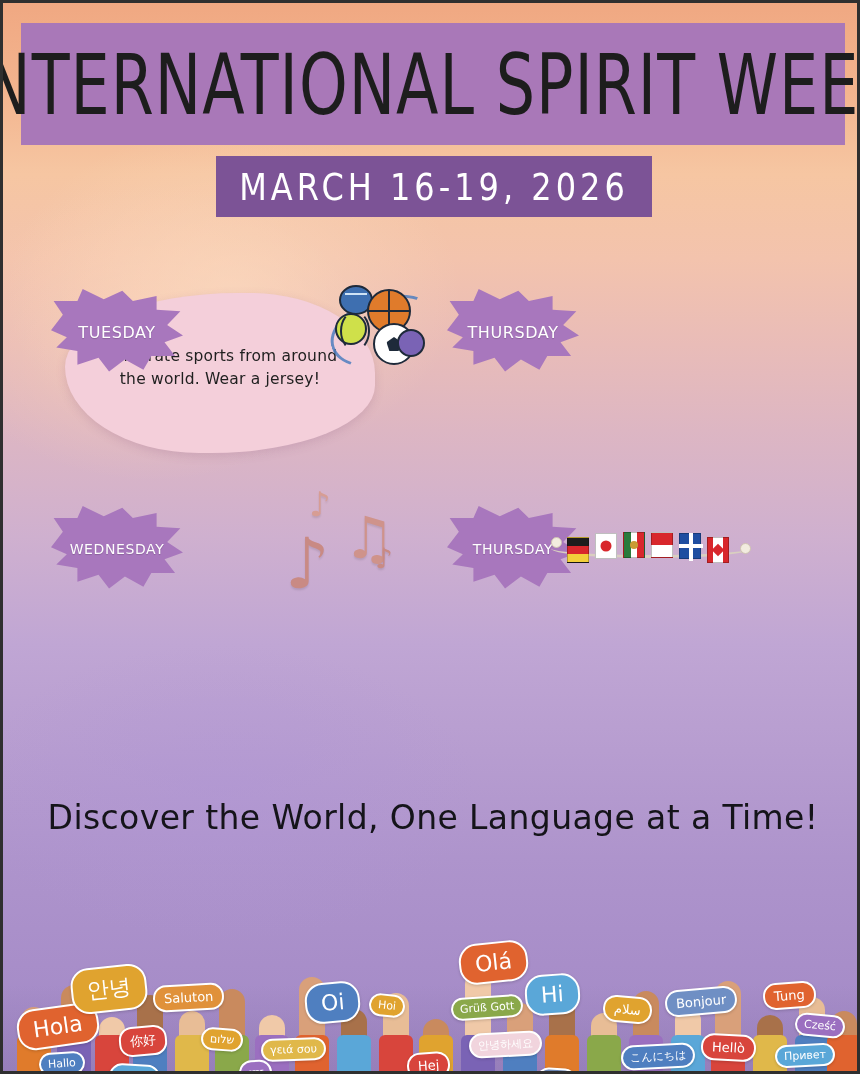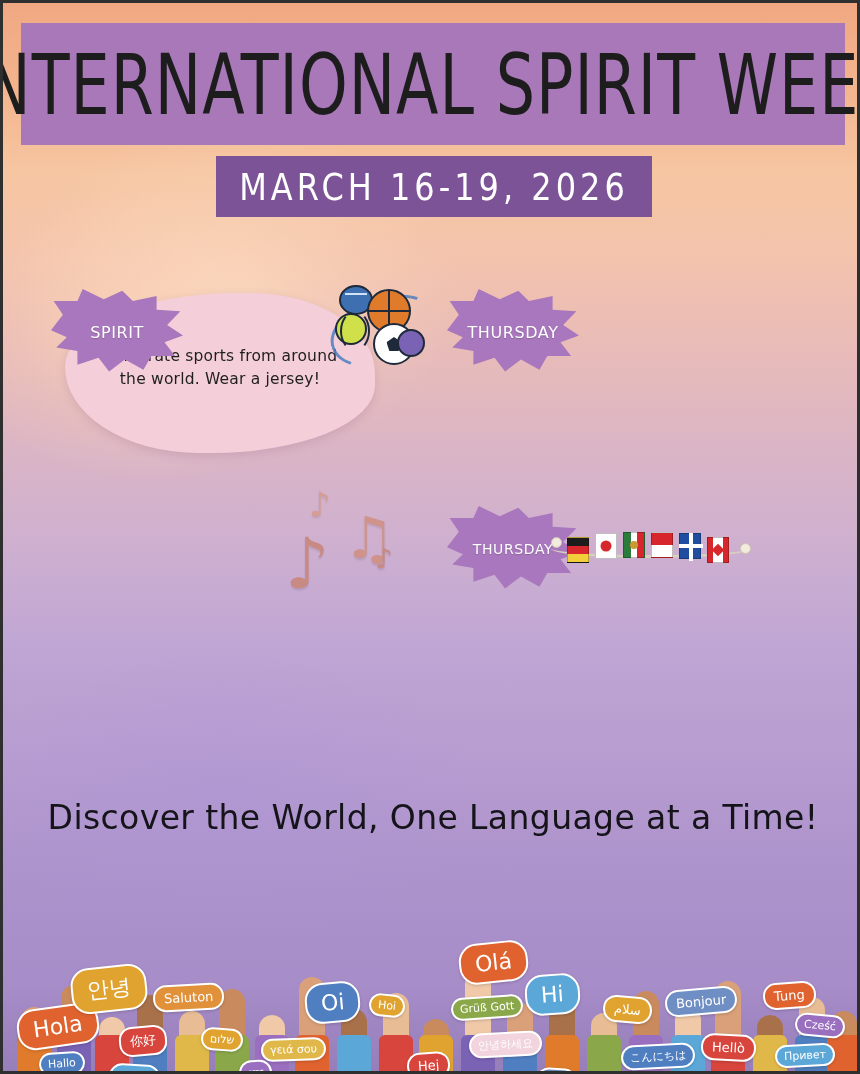--- a/index.html
+++ b/index.html
@@ -385,36 +385,39 @@
     <div class="title-text">INTERNATIONAL SPIRIT WEEK</div>
   </div>
   <div class="date-band">
     <div class="date-text">MARCH 16-19, 2026</div>
   </div>
 
   <div class="card card-1">
     <div class="card-body">Celebrate sports from around the world. Wear a jersey!</div>
   </div>
   <div class="burst burst-1">
-    <span>SPIRIT</span>
+    <span>TUESDAY</span>
   </div>
 
   <div class="sports-art">
     <div class="swoosh"></div>
     <div class="ball ball-blue"></div>
     <div class="ball ball-basket"></div>
     <div class="ball ball-tennis"></div>
     <div class="ball ball-soccer"></div>
     <div class="ball ball-purple"></div>
   </div>
 
   <div class="burst burst-2">
     <span>THURSDAY</span>
   </div>
 
+  <div class="burst burst-3">
+    <span>WEDNESDAY</span>
+  </div>
   <div class="music-art">
     <div class="note note-a">♪</div>
     <div class="note note-b">♫</div>
     <div class="note note-c">♪</div>
     <div class="note note-d">♪</div>
   </div>
 
   <div class="burst burst-4">
     <span>THURSDAY</span>
   </div>

